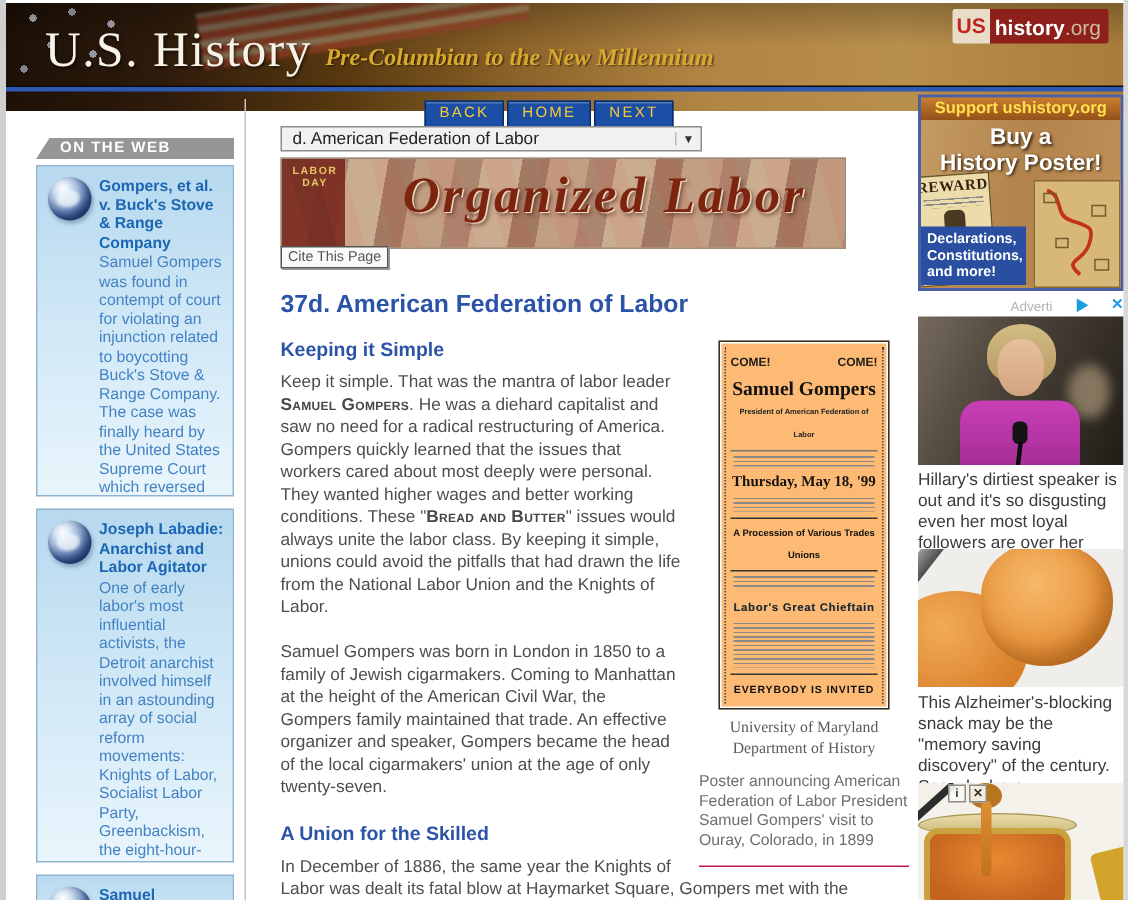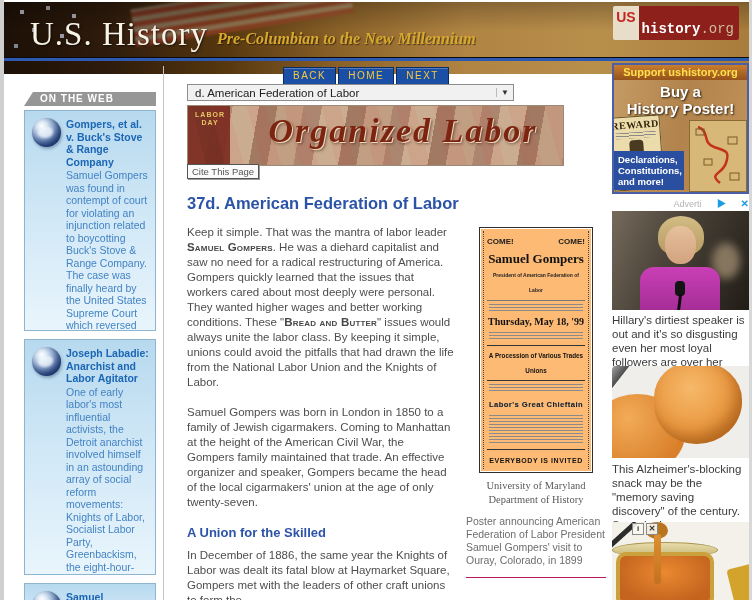--- a/index.html
+++ b/index.html
@@ -23,31 +23,31 @@
   .flag-stripes { position:absolute; left:128px; top:-10px; width:220px; height:38px;
      transform:rotate(-9deg); opacity:.65; filter:blur(1px);
      background:repeating-linear-gradient(0deg,rgba(178,66,48,.75) 0 5px,rgba(233,216,194,.55) 5px 10px); }
   .hdr-shade { position:absolute; inset:0; background:linear-gradient(180deg,rgba(0,0,0,.25),rgba(0,0,0,0) 40%); }
   .site-title { position:absolute; left:26px; top:14px; font-family:"Liberation Serif",serif;
      font-size:33px; font-weight:normal; color:#f7f3e6; letter-spacing:1px; text-shadow:1px 1px 2px rgba(0,0,0,.6); }
   .site-subtitle { position:absolute; left:213px; top:28px; font-family:Liberation Serif, serif;
      font-style:italic; font-weight:bold; font-size:16px; color:#d9a92e; text-shadow:1px 1px 1px rgba(0,0,0,.5); }
   .logo { position:absolute; right:10px; top:4px; display:flex; font-size:14px; font-weight:bold; cursor:pointer; }
   .logo-us { background:#e8ddc8; color:#c22520; padding:3px 3px; border-radius:2px 0 0 2px; }
-  .logo-hist { background:#8e201c; color:#fff; padding:15px 5px 3px 3px; border-radius:0 2px 2px 0;font-family:Liberation Mono, monospace; }
+  .logo-hist { background:#8e201c; color:#fff; padding:4px 5px 3px 3px; border-radius:0 2px 2px 0; }
   .logo-org { color:#cdbd9c; font-weight:normal; }
   .rule-dark { position:absolute; left:4px; top:57px; width:745px; height:1px; background:#0a0a0a; }
   .rule-blue { position:absolute; left:4px; top:58px; width:745px; height:3px; background:#2d59b0; }
 
   
   .nav-buttons { position:absolute; left:283px; top:67px; display:flex; gap:2px; }
   .nav-btn { background:#1b4fa5; border:1px solid #0a2c66; color:#f8c93a; font-size:10px;
      font-weight:normal; letter-spacing:1.5px; padding:2px 9px 3px; cursor:pointer;
      box-shadow:inset 0 1px 0 rgba(255,255,255,.25); }
-  .dropdown { position:absolute; left:187px; top:84px; width:327px; height:17px; background:#f1f1f1;
+  .dropdown { position:absolute; left:187px; top:84px; width:281px; height:17px; background:#f1f1f1;
      border:1px solid #8d8d8d; display:flex; align-items:center; font-size:11.5px; color:#222;
      padding-left:7px; cursor:pointer; }
   .dd-arrow { margin-left:auto; font-size:8px; color:#333; padding:0 4px; border-left:1px solid #bbb; }
 
   
   .banner { position:absolute; left:187px; top:105px; width:377px; height:61px; border:1px solid #9a8a77; overflow:hidden;
      background:
        linear-gradient(90deg, rgba(116,38,26,.9) 0 42px, rgba(116,38,26,0) 42px),
        repeating-linear-gradient(100deg,#cdab8d 0 26px,#b68f78 26px 44px,#d7bb9d 44px 70px,#aa8168 70px 88px),
        #c9a98b; }
@@ -260,20 +260,21 @@
         <div class="tiny t30"></div>
         <div class="po-invited">EVERYBODY IS INVITED</div>
       </div>
       <div class="credit">
         <div>University of Maryland</div>
         <div>Department of History</div>
       </div>
       <div class="fig-caption">Poster announcing American Federation of Labor President Samuel Gompers' visit to Ouray, Colorado, in 1899</div>
     </div>
 
+    <div class="section-h">Keeping it Simple</div>
     <p><span>Keep it simple. That was the mantra of labor leader </span><a class="sc">Samuel Gompers</a><span>. He was a diehard capitalist and saw no need for a radical restructuring of America. Gompers quickly learned that the issues that workers cared about most deeply were personal. They wanted higher wages and better working conditions. These "</span><a class="sc">Bread and Butter</a><span>" issues would always unite the labor class. By keeping it simple, unions could avoid the pitfalls that had drawn the life from the National Labor Union and the Knights of Labor.</span></p>
     <p>Samuel Gompers was born in London in 1850 to a family of Jewish cigarmakers. Coming to Manhattan at the height of the American Civil War, the Gompers family maintained that trade. An effective organizer and speaker, Gompers became the head of the local cigarmakers' union at the age of only twenty-seven.</p>
 
     <div class="section-h">A Union for the Skilled</div>
     <p><span>In December of 1886, the same year the Knights of Labor was dealt its fatal blow at Haymarket Square, Gompers met with the leaders of other craft unions to form the </span></p>
   </div>
 
   <div class="ad1">
     <div class="ad1-support">Support ushistory.org</div>
     <div class="ad1-body">

